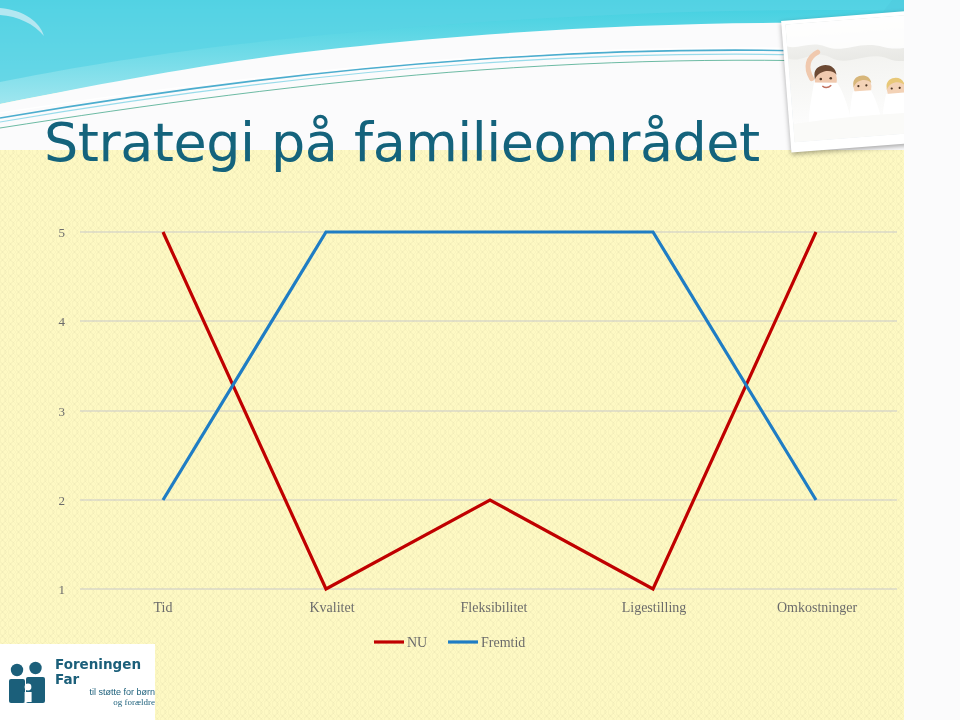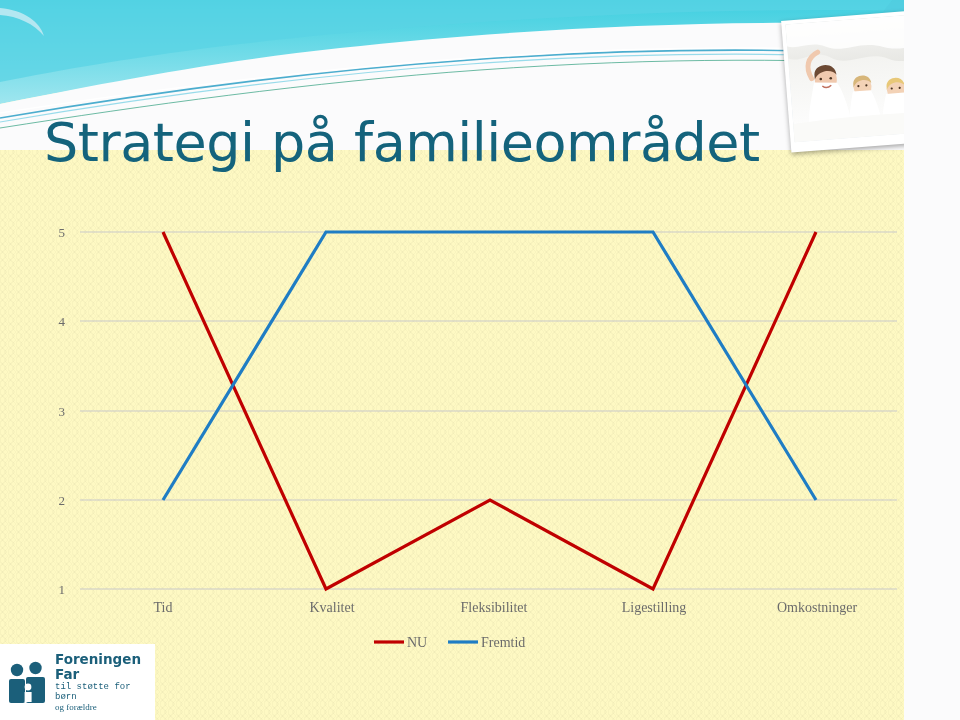--- a/index.html
+++ b/index.html
@@ -44,23 +44,23 @@
   .ytick{font-family:"Liberation Serif",serif;font-size:13px;fill:#6b6b6b;}
   .xtick{font-family:"Liberation Serif",serif;font-size:14px;fill:#6b6b6b;}
   .legtext{font-family:"Liberation Serif",serif;font-size:14px;fill:#6b6b6b;}
   
   #logo{
     position:absolute;left:0;bottom:0;width:155px;height:76px;
     background:#ffffff;display:flex;align-items:center;gap:7px;padding-left:8px;
     box-sizing:border-box;
   }
   #logo .mark{flex:0 0 auto;width:40px;height:46px;}
-  #logo .words{display:flex;flex-direction:column;justify-content:center;line-height:1.12;}
+  #logo .words{display:flex;flex-direction:column;justify-content:center;line-height:1.12;align-items:flex-end;}
   #logo .w1{font-family:"DejaVu Sans","Liberation Sans",sans-serif;font-size:13.5px;font-weight:bold;color:#1b5f7a;}
-  #logo .w2{font-family:Liberation Mono, monospace;font-size:9px;color:#1b5f7a;}
+  #logo .w2{font-family:Liberation Sans, sans-serif;font-size:9px;color:#1b5f7a;}
   #logo .w3{font-family:Liberation Serif, serif;font-size:9px;color:#1b5f7a;}
 </style>
 </head>
 <body>
 
 <div id="slide">
 
   <div id="texture"></div>
 
   <div id="banner">

